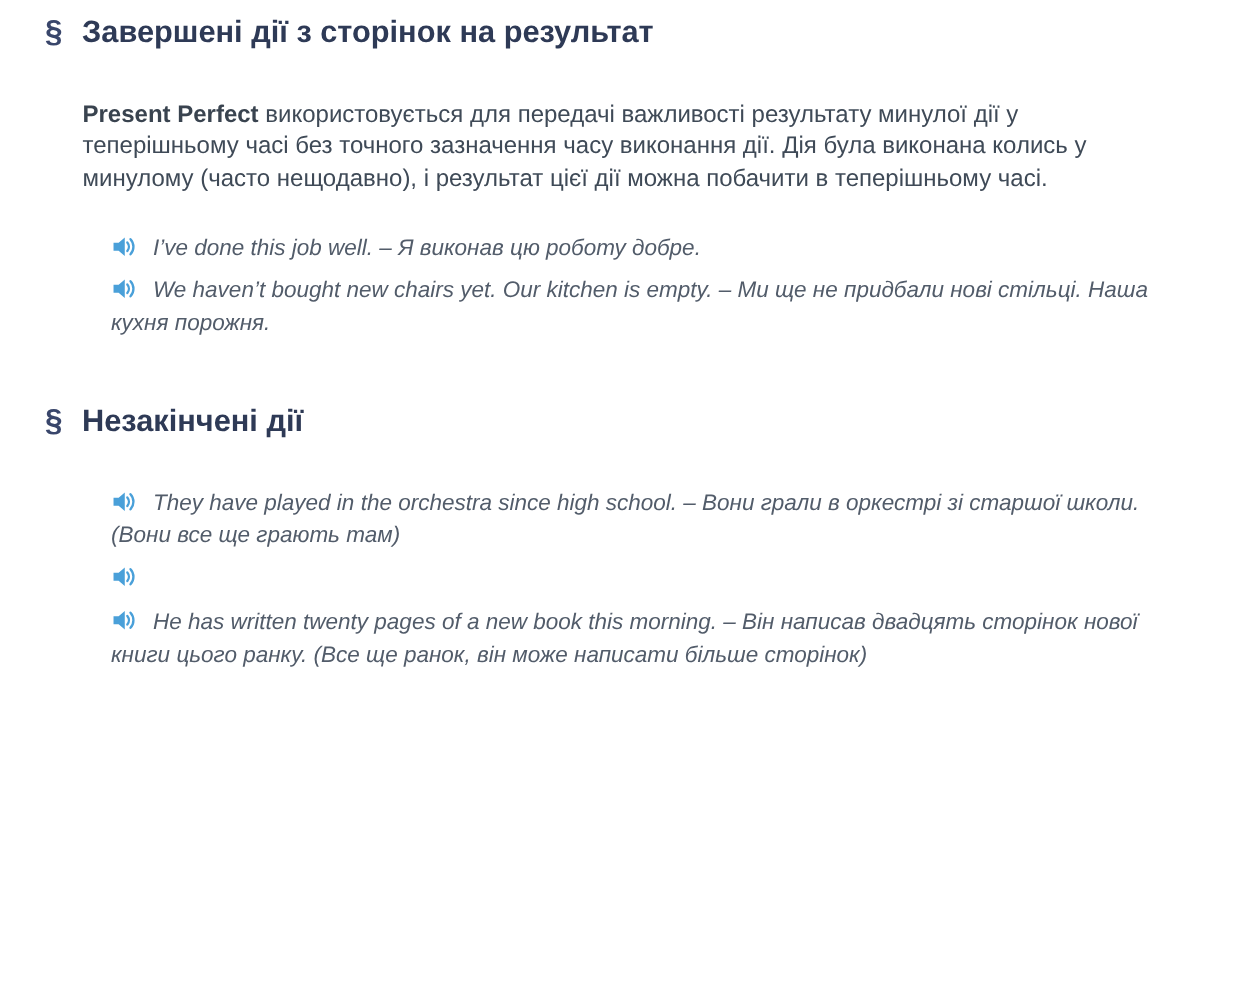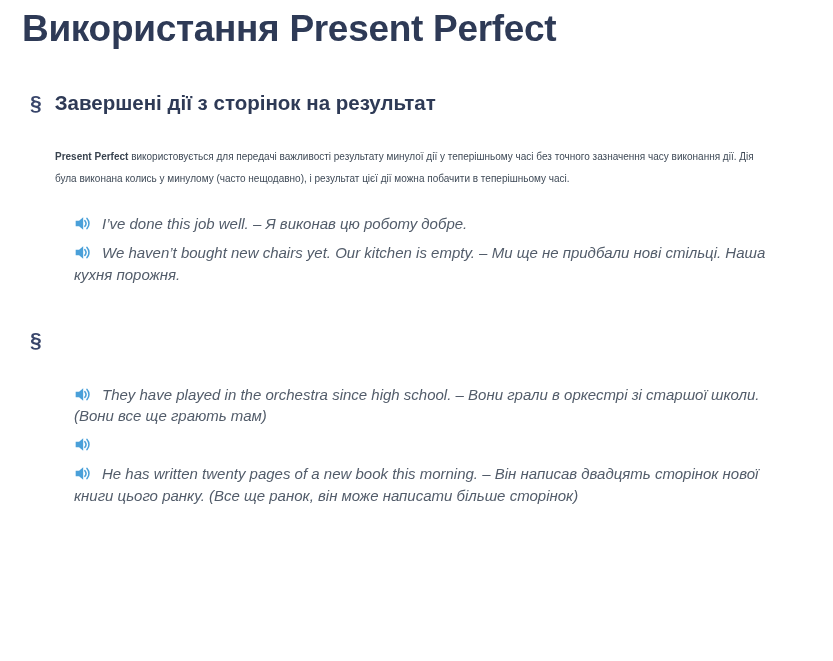--- a/index.html
+++ b/index.html
@@ -37,21 +37,21 @@
     color: #2e3a56;
   }
   .section-marker {
     margin-right: 13px;
     font-size: 21px;
     color: #39466b;
   }
   p.intro {
     margin: 0 0 24px 33px;
     max-width: 712px;
-    font-size: 10px;
+    font-size: 16px;
     line-height: 21.6px;
     color: #3f4a57;
   }
   p.intro strong {
     font-weight: 700;
     color: #39434f;
   }
   .examples {
     margin-left: 52px;
     max-width: 712px;
@@ -72,21 +72,20 @@
     cursor: pointer;
     font-style: normal;
   }
   .audio-btn svg { display: block; }
 </style>
 </head>
 <body>
 
 <div class="page">
 
-  <h1 class="page-title">Використання Present Perfect</h1>
 
   <section class="section">
     <h2 class="section-heading">
       <span class="section-marker">§</span>
       <span>Завершені дії з сторінок на результат</span>
     </h2>
 
     <p class="intro"><strong>Present Perfect</strong><span> використовується для передачі важливості результату минулої дії у теперішньому часі без точного зазначення часу виконання дії. Дія була виконана колись у минулому (часто нещодавно), і результат цієї дії можна побачити в теперішньому часі.</span></p>
 
     <div class="examples">
@@ -103,20 +102,21 @@
           <path d="M15.5 6.8a6.6 6.6 0 0 1 0 8.4" fill="none" stroke-width="2.3" stroke-linecap="round" stroke="#4aa0d9"></path>
           <path d="M18.6 3.6a11 11 0 0 1 0 14.8" fill="none" stroke-width="2.3" stroke-linecap="round" stroke="#4aa0d9"></path>
         </svg></span><span class="example-text">We haven’t bought new chairs yet. Our kitchen is empty. – Ми ще не придбали нові стільці. Наша кухня порожня.</span>
       </div>
     </div>
   </section>
 
   <section class="section">
     <h2 class="section-heading">
       <span class="section-marker">§</span>
+      <span>Незакінчені дії</span>
     </h2>
 
 
     <div class="examples">
       <div class="example">
         <span class="audio-btn"><svg width="17" height="15" viewBox="0 0 24 22" aria-hidden="true">
           <path d="M2 7v8h5l6 5V2L7 7H2z" fill="#4aa0d9"></path>
           <path d="M15.5 6.8a6.6 6.6 0 0 1 0 8.4" fill="none" stroke-width="2.3" stroke-linecap="round" stroke="#4aa0d9"></path>
           <path d="M18.6 3.6a11 11 0 0 1 0 14.8" fill="none" stroke-width="2.3" stroke-linecap="round" stroke="#4aa0d9"></path>
         </svg></span><span class="example-text">They have played in the orchestra since high school. – Вони грали в оркестрі зі старшої школи. (Вони все ще грають там)</span>

